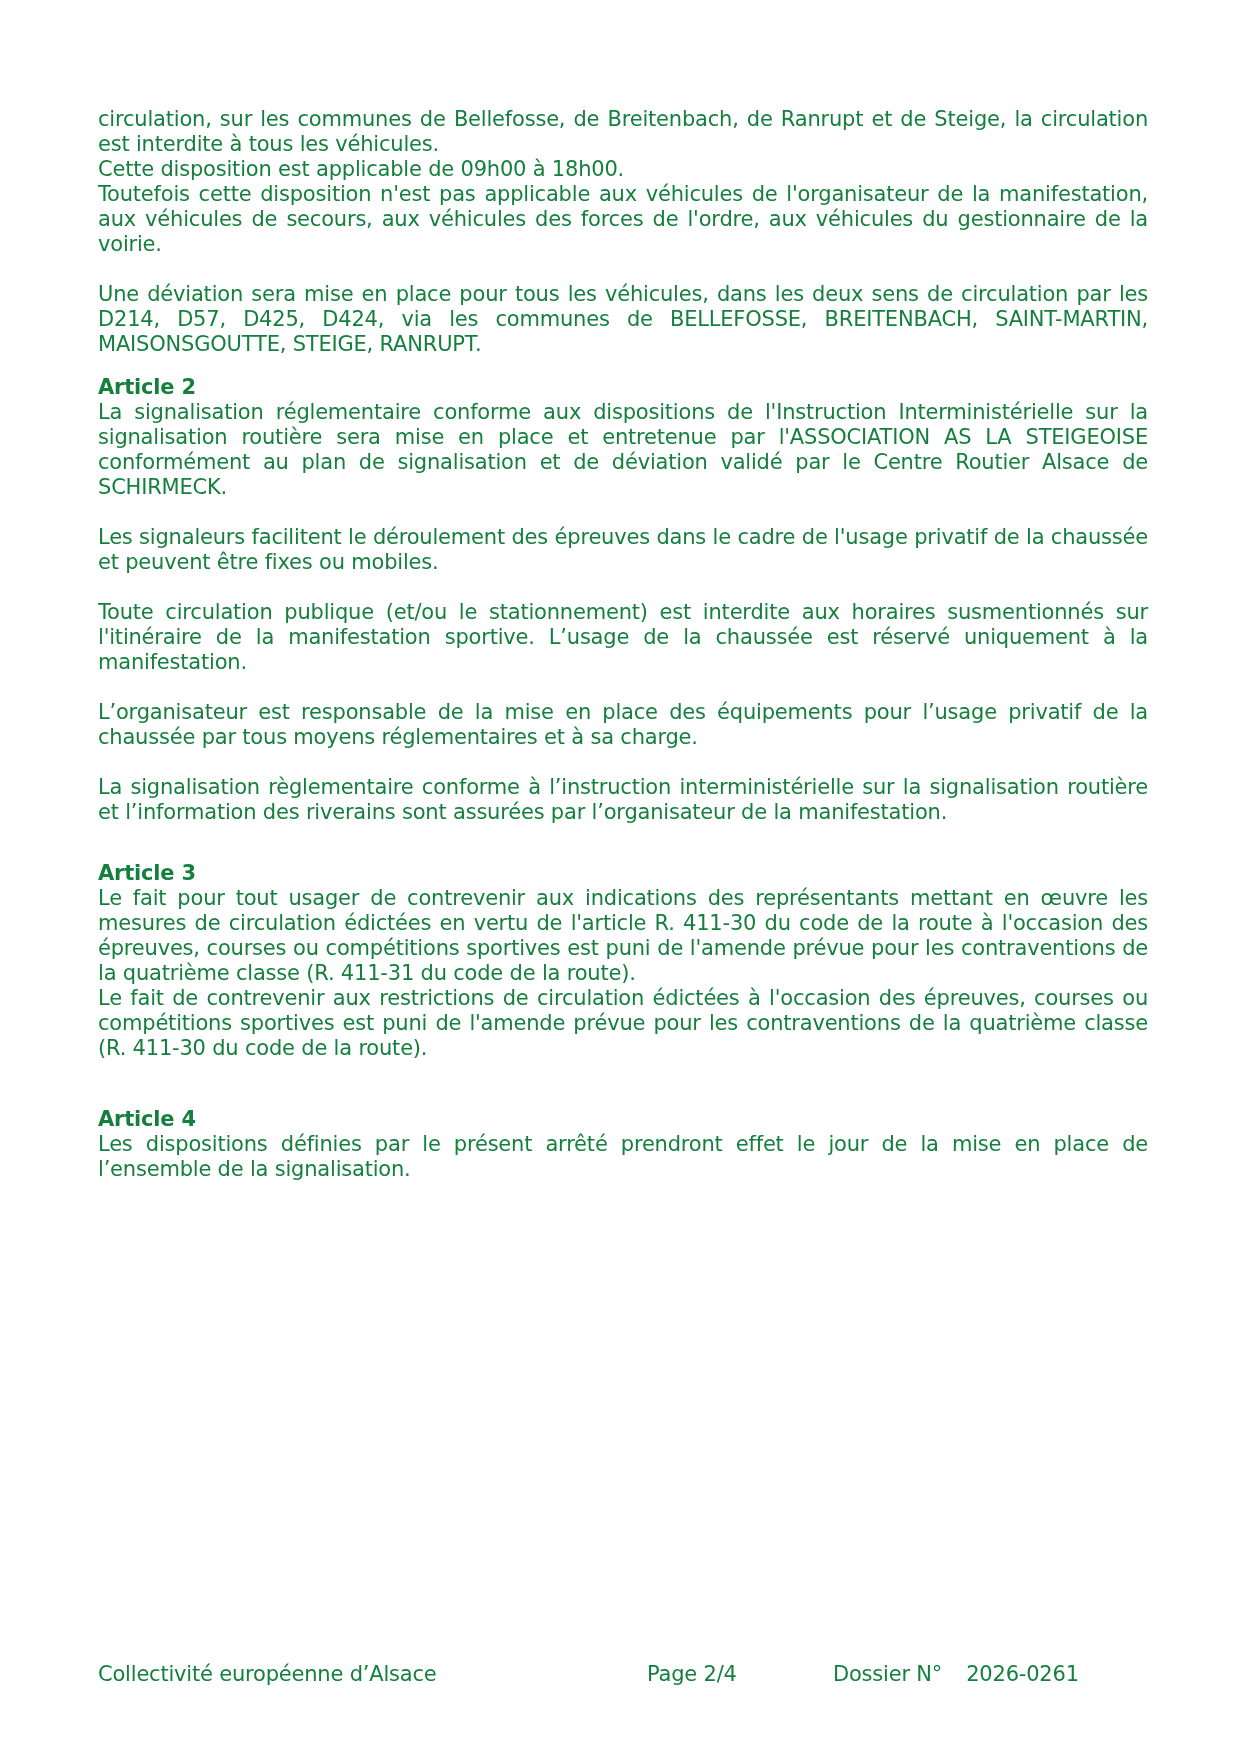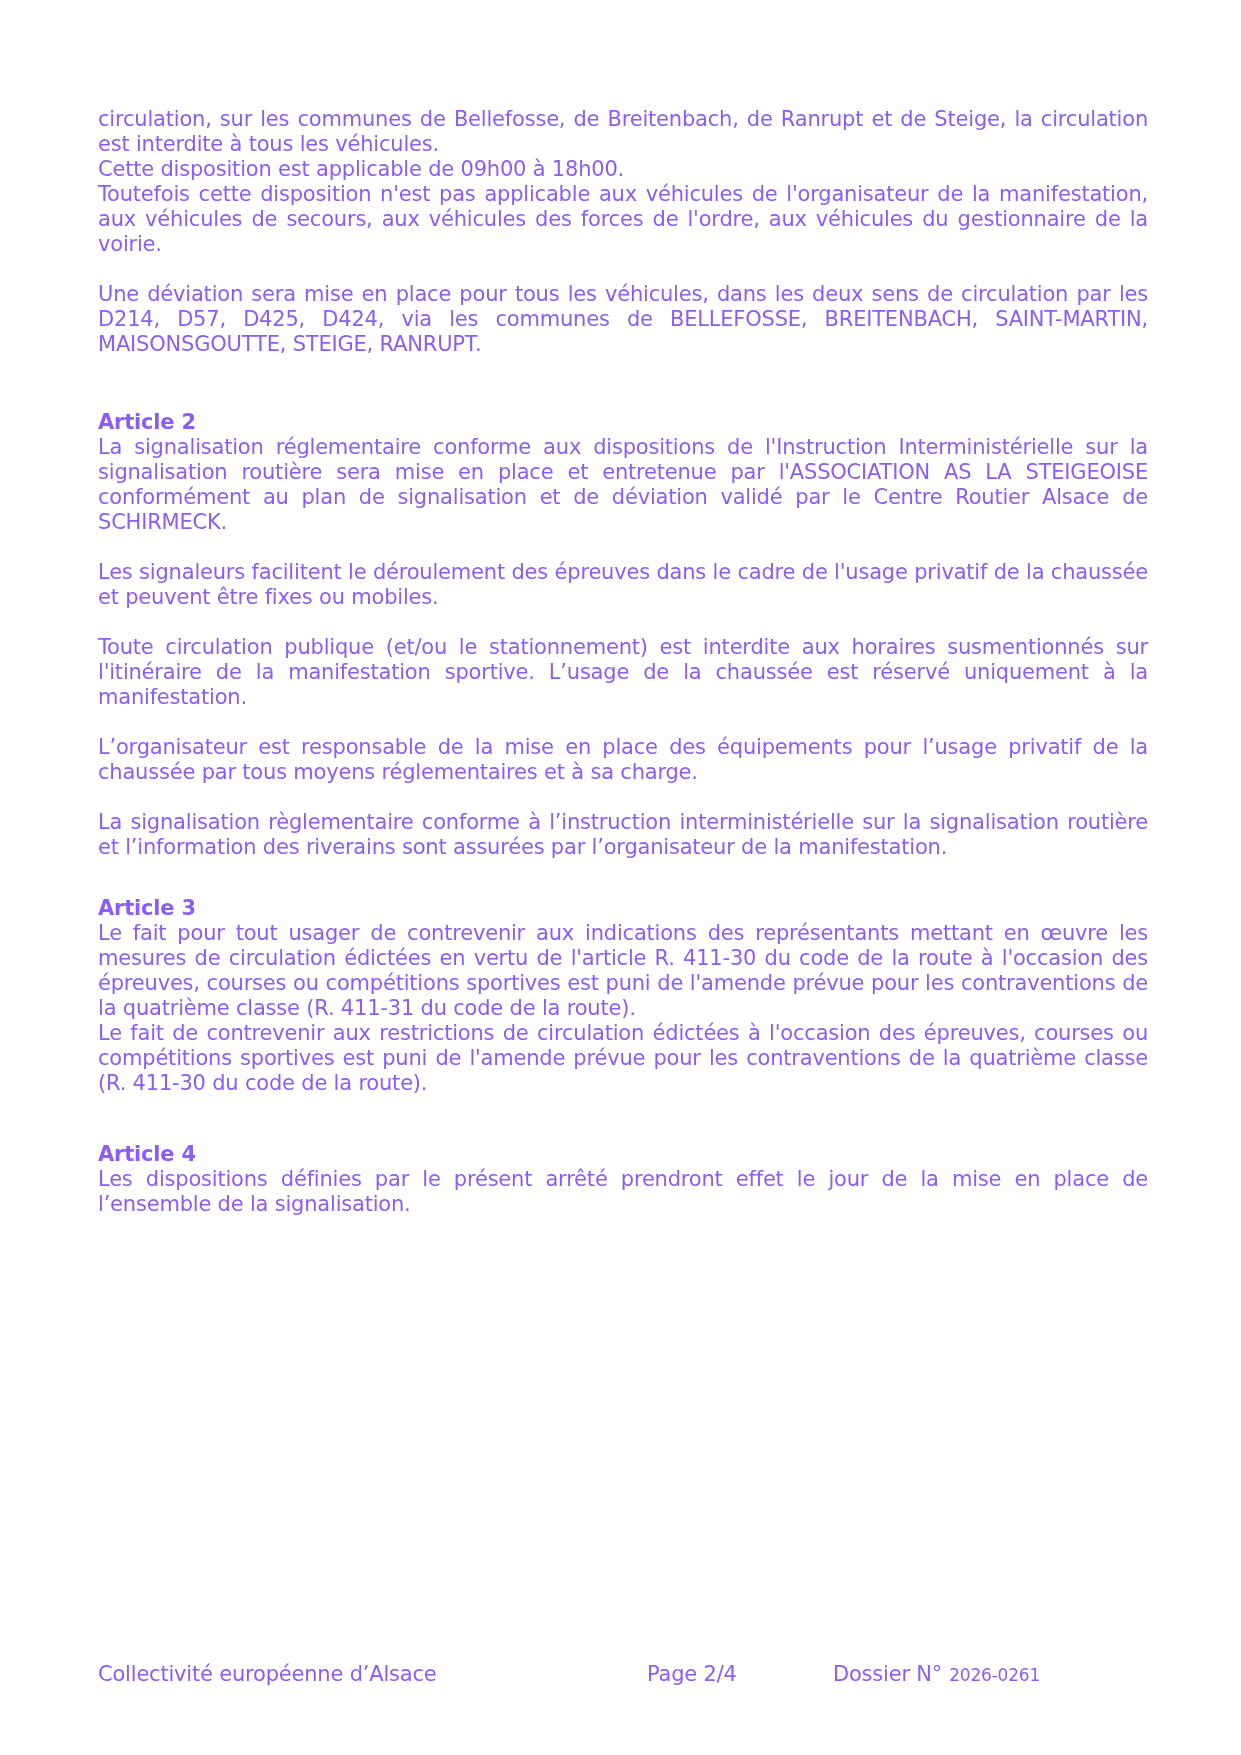--- a/index.html
+++ b/index.html
@@ -2,21 +2,21 @@
 <html><head>
 <meta charset="utf-8">
 <style>
   html, body { margin: 0; padding: 0; background: #ffffff; }
   .page {
     position: relative;
     width: 1241px;
     height: 1755px;
     background: #ffffff;
     font-family: "DejaVu Sans", sans-serif;
-    color: #8b5cf6;
+    color: #15803d;
     overflow: hidden;
   }
   .doc {
     position: absolute;
     left: 98px;
     top: 107px;
     width: 1050px;
     font-size: 21px;
     line-height: 25px;
     letter-spacing: -0.2px;
@@ -24,37 +24,37 @@
   }
   .para { margin: 0; padding: 0; }
   .sp { height: 25px; }
   .article-heading {
     margin: 0;
     font-size: 21px;
     line-height: 25px;
     font-weight: 700;
     text-align: left;
   }
-  .mt35 { margin-top: 53px; }
+  .mt35 { margin-top: 18px; }
   .mt60 { margin-top: 36px; }
   .mt29 { margin-top: 46px; }
   .footer {
     position: absolute;
     top: 1662px;
     left: 0;
     width: 987px;
     height: 25px;
     font-size: 21px;
     line-height: 25px;
     letter-spacing: -0.2px;
   }
   .f-left  { position: absolute; left: 98px;  white-space: nowrap; }
   .f-center{ position: absolute; left: 647px; white-space: nowrap; }
   .f-right { position: absolute; left: 833px; white-space: nowrap; }
-  .f-val   { font-size: 17px; margin-left: 7px; }
+  .f-val   { font-size: 21px; margin-left: 24px; }
 </style>
 </head>
 <body>
 
 <div class="page">
 
   <div class="doc">
     <p class="para">circulation, sur les communes de Bellefosse, de Breitenbach, de Ranrupt et de Steige, la circulation est interdite à tous les véhicules.</p>
     <p class="para">Cette disposition est applicable de 09h00 à 18h00.</p>
     <p class="para">Toutefois cette disposition n'est pas applicable aux véhicules de l'organisateur de la manifestation, aux véhicules de secours, aux véhicules des forces de l'ordre, aux véhicules du gestionnaire de la voirie.</p>

